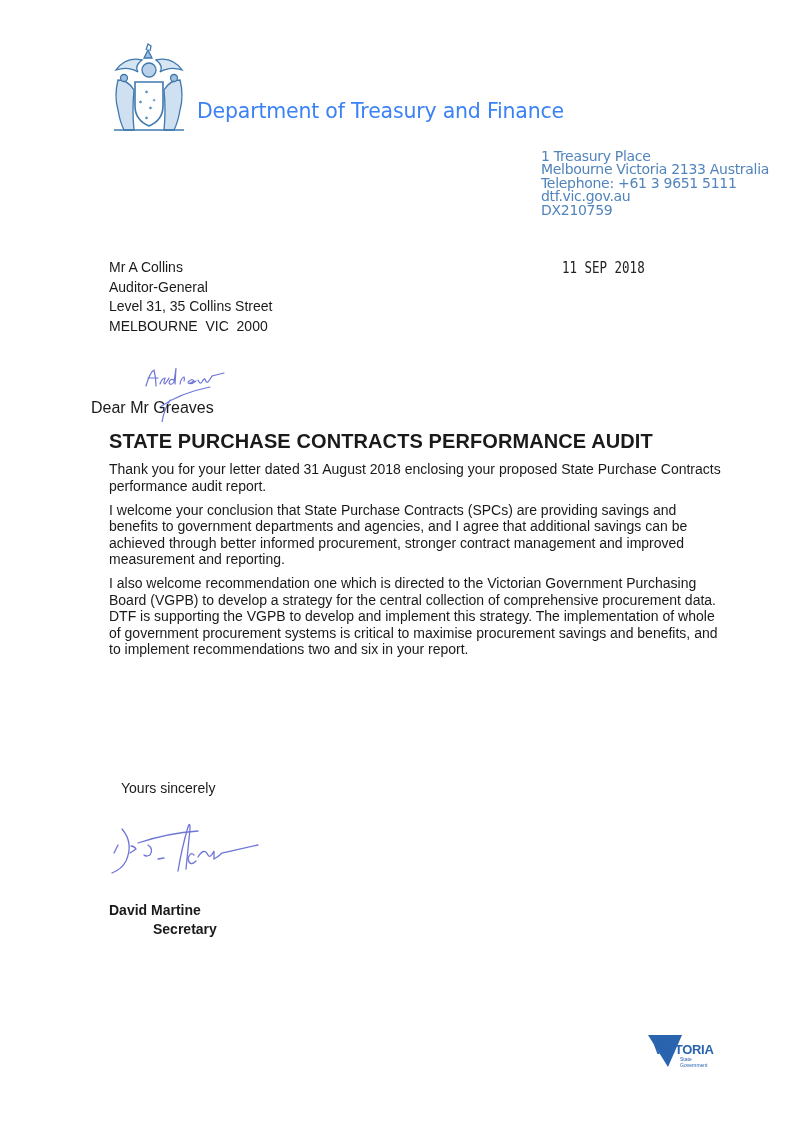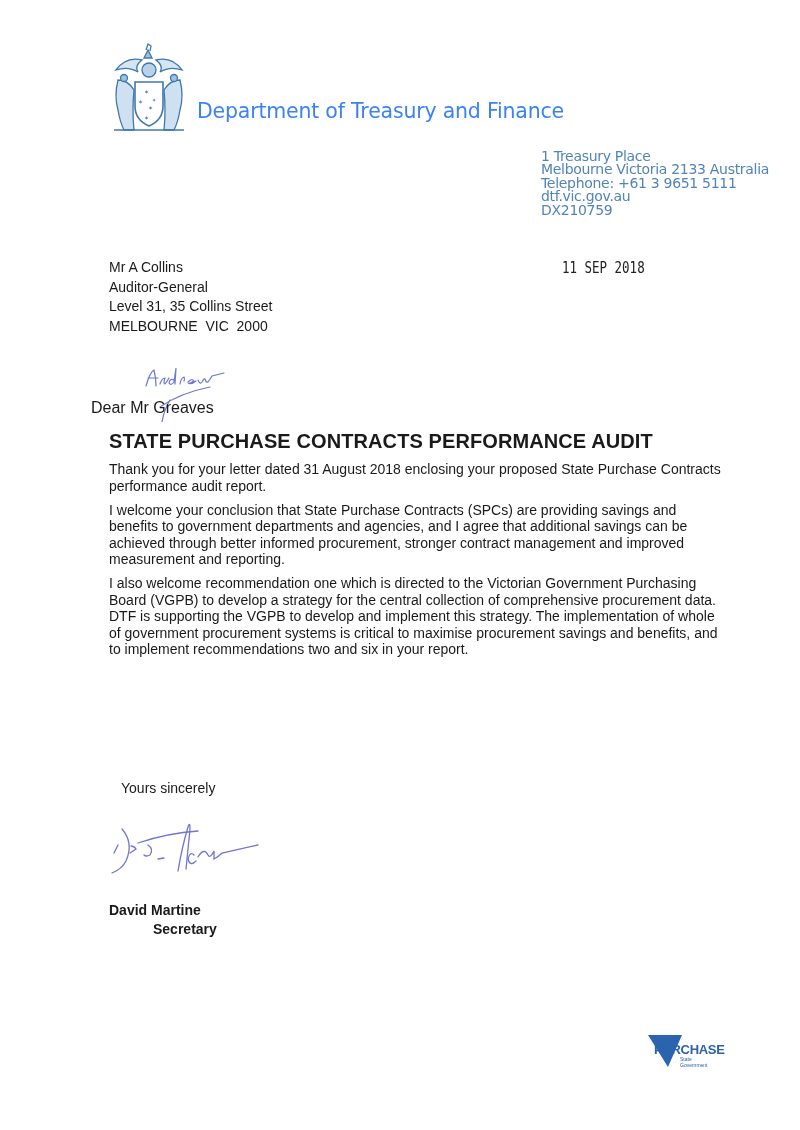--- a/index.html
+++ b/index.html
@@ -122,18 +122,18 @@
   </svg>
 </div>
 
 <div class="abs signer-name">David Martine</div>
 <div class="abs signer-title">Secretary</div>
 
 <div class="abs vic-logo">
   <svg width="40" height="40" viewBox="0 0 40 40" style="position:absolute;left:0;top:0">
     <path d="M0 2 L34 2 L20 34 Z" fill="#2a63ae"></path>
   </svg>
-  <span class="vic-word">PURCHASE</span>
+  <span class="vic-word">VICTORIA</span>
   <span class="vic-sub">
     <span>State</span><br>
     <span>Government</span>
   </span>
 </div>
 
 </body></html>

